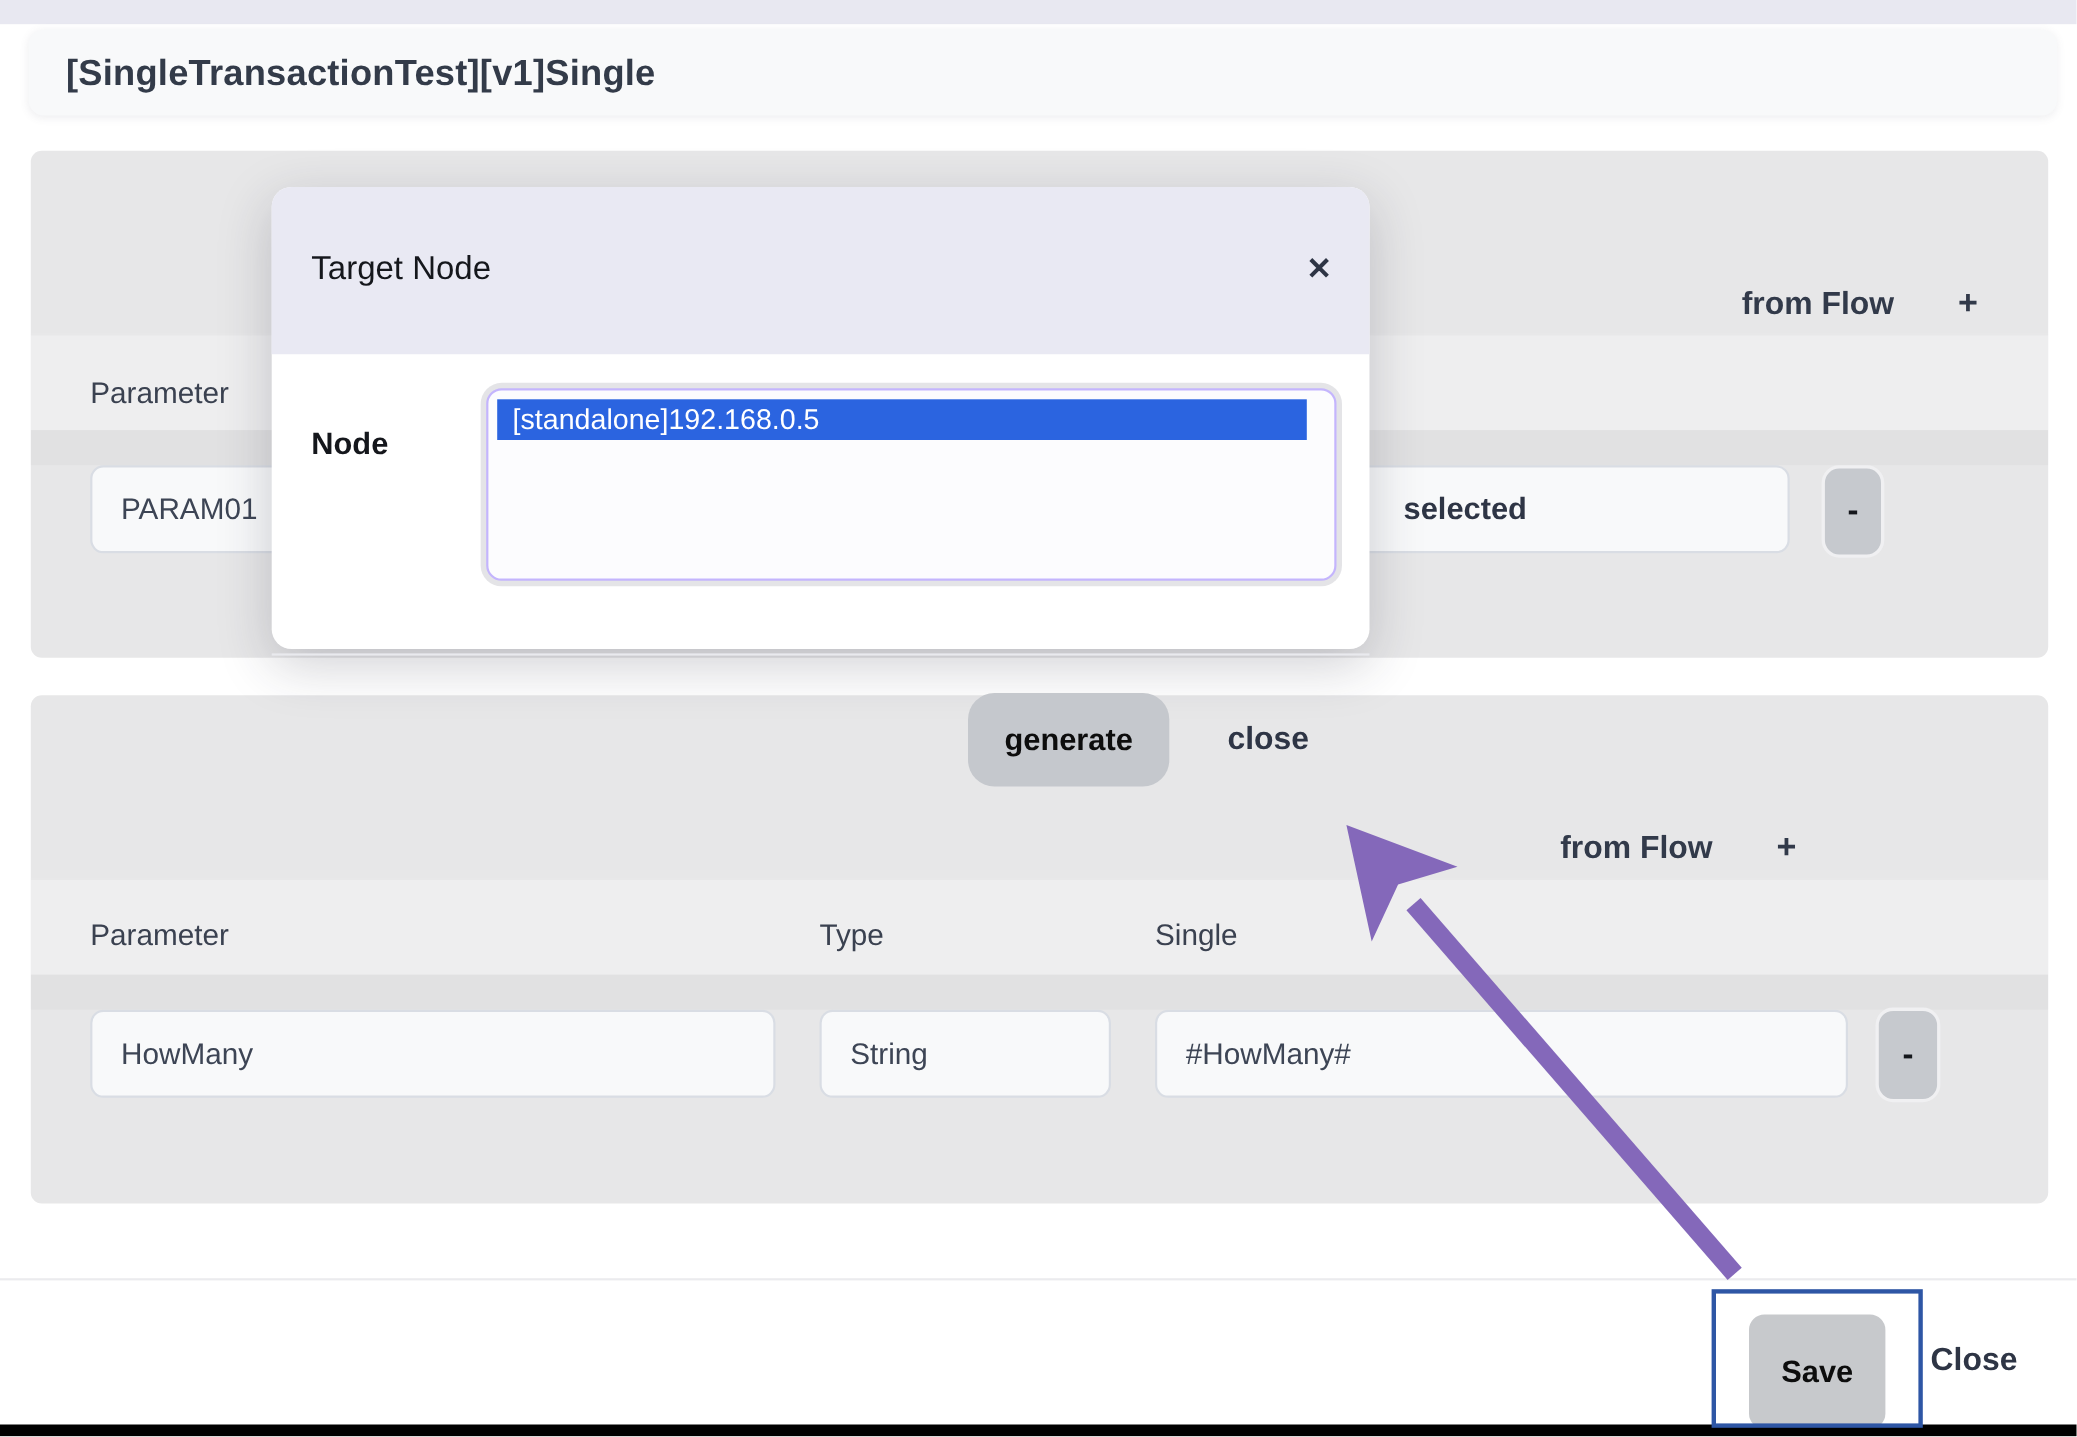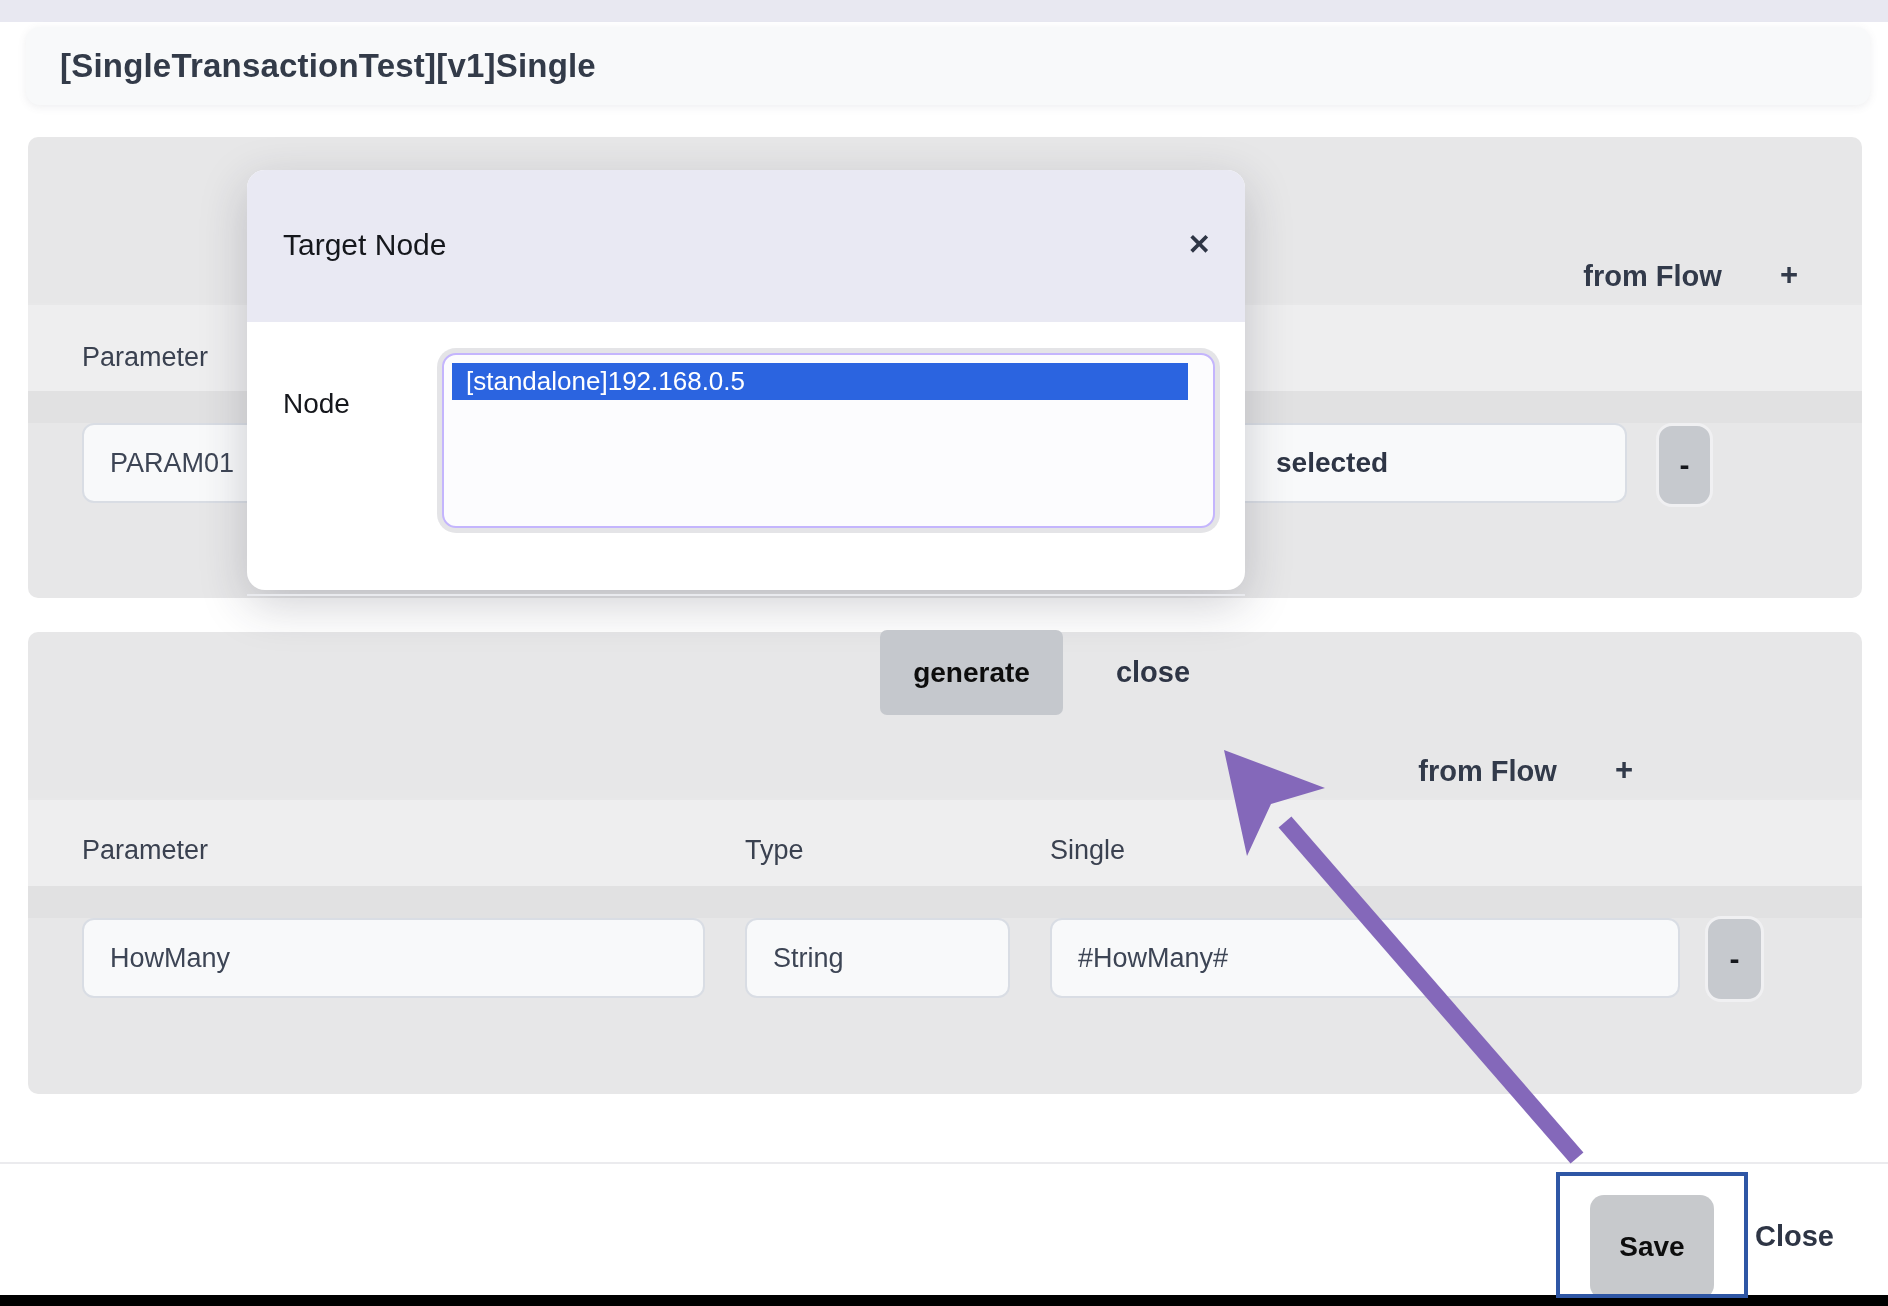--- a/index.html
+++ b/index.html
@@ -48,29 +48,29 @@
   .sel-text { font-weight:bold; color:#2e3545; font-size:28px; padding-left:228px; }
 
   
   .modal { position:absolute; left:247px; top:170px; width:998px; height:420px; background:#ffffff;
     border-radius:18px; box-shadow:0 14px 48px rgba(40,40,60,0.22); z-index:10; }
   .modal-header { position:absolute; left:0; top:0; right:0; height:152px; background:#e9e9f3;
     border-radius:18px 18px 0 0; }
   .modal-title { position:absolute; left:36px; top:58px; font-size:30px; color:#15171c; }
   .modal-x { position:absolute; right:34px; top:58px; font-size:28px; font-weight:bold;
     color:#2e3545; cursor:pointer; }
-  .modal-node-label { position:absolute; left:36px; top:218px; font-size:28px; color:#15171c; }
+  .modal-node-label { position:absolute; left:36px; top:218px; font-size:28px; color:#15171c;font-weight:bold; }
   .listbox { position:absolute; left:195px; top:183px; width:773px; height:175px;
     background:#fcfcfe; border:2px solid #c4b5fd; border-radius:14px;
     box-shadow:0 0 0 5px rgba(130,130,145,0.22); overflow:hidden; }
   .listbox .option { margin:8px 25px 0 8px; height:37px; background:#2b64e0; color:#ffffff;
     font-size:26px; display:flex; align-items:center; padding-left:14px; cursor:pointer; }
   .modal-footer-line { position:absolute; left:0; right:0; top:424px; border-top:2px solid #e9eaee; }
   .btn-generate { position:absolute; left:633px; top:460px; width:183px; height:85px;
-    background:#c5c8cd; border:none; border-radius:7px; font-size:28px; font-weight:bold;
+    background:#c5c8cd; border:none; border-radius:24px; font-size:28px; font-weight:bold;
     color:#0d0d0d; cursor:pointer; font-family:"Liberation Sans", sans-serif; }
   .btn-close-text { position:absolute; left:856px; top:460px; width:100px; height:85px;
     display:flex; align-items:center; justify-content:center; font-size:29px; font-weight:bold;
     color:#2e3545; cursor:pointer; }
 
   
   .page-divider { position:absolute; left:0; right:0; top:1162px; border-top:2px solid #ebebee; }
   .save-highlight { position:absolute; left:1556px; top:1172px; width:192px; height:126px;
     border:4px solid #2e56a5; z-index:20; pointer-events:none; }
   .btn-save { position:absolute; left:1590px; top:1195px; width:124px; height:104px;

